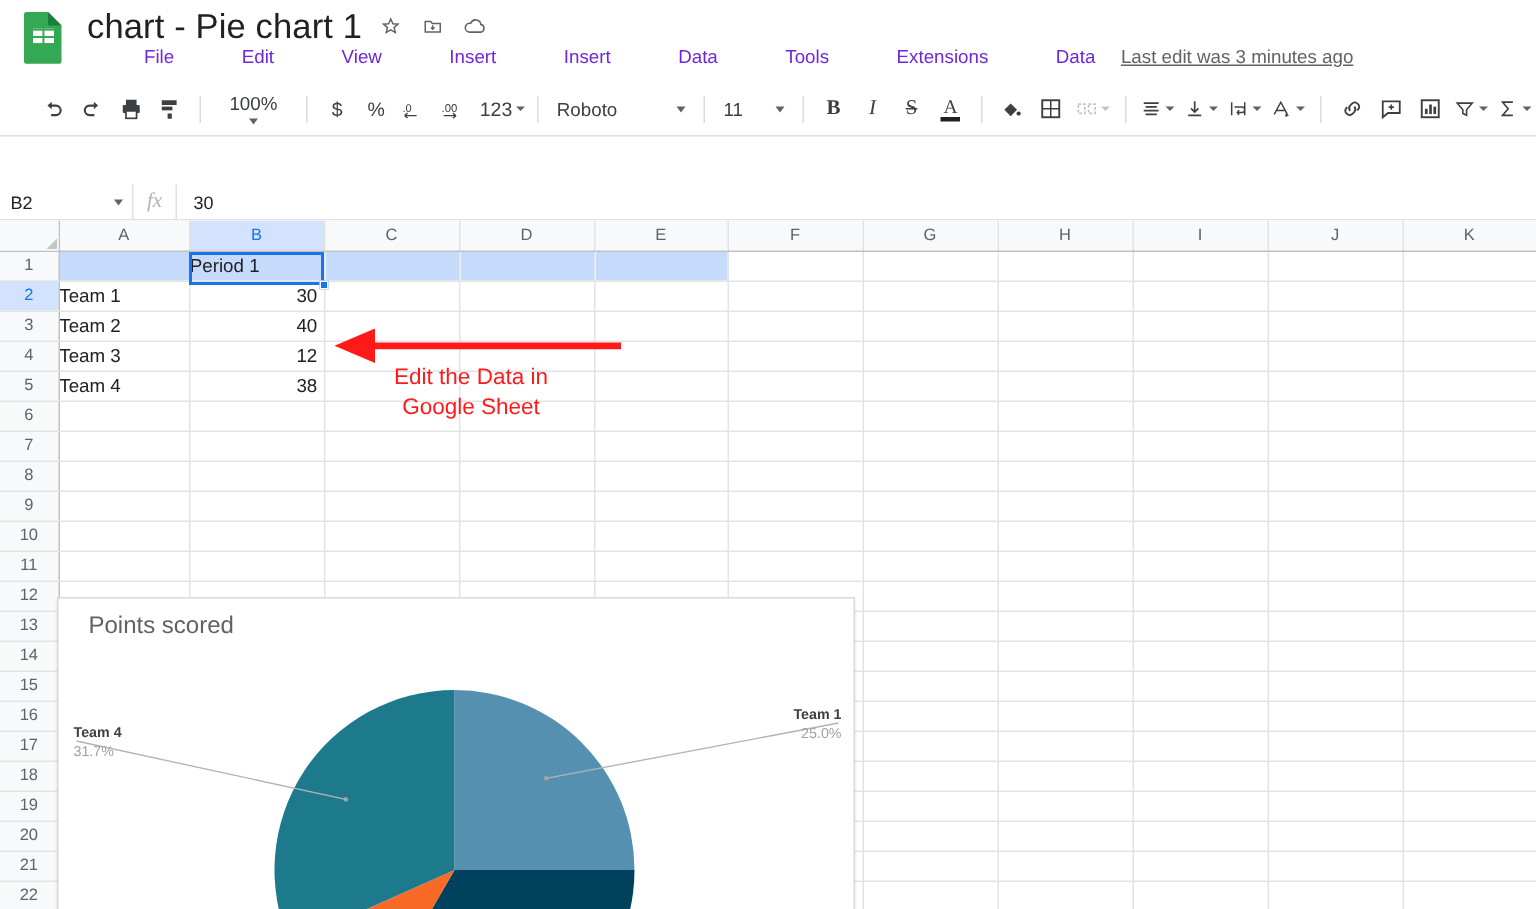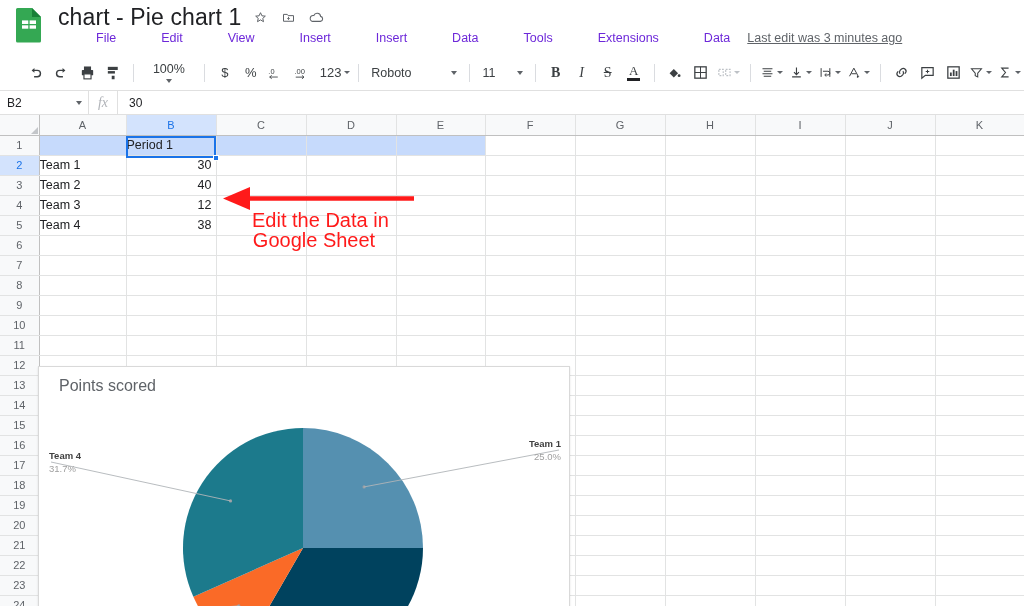--- a/index.html
+++ b/index.html
@@ -155,20 +155,21 @@
 
   
   .formula-bar {
     height: 24px;
     display: flex;
     align-items: center;
     background: #ffffff;
     border-bottom: 1px solid #e0e0e0;
     font-size: 12px;
     color: #202124;
+    margin-top: 32px;
   }
   .namebox {
     width: 88px;
     display: flex;
     align-items: center;
     justify-content: space-between;
     padding: 0 6px 0 7px;
     height: 100%;
     cursor: text;
   }
@@ -283,21 +284,21 @@
   }
 
   
   .annot {
     position: absolute;
     pointer-events: none;
   }
   .annot-text {
     position: absolute;
     color: #ff1a1a;
-    font-size: 20px;
+    font-size: 15px;
     text-align: center;
     line-height: 20px;
     white-space: nowrap;
   }
 
   
   .chart-box {
     position: absolute;
     left: 38px;
     top: 251px;

